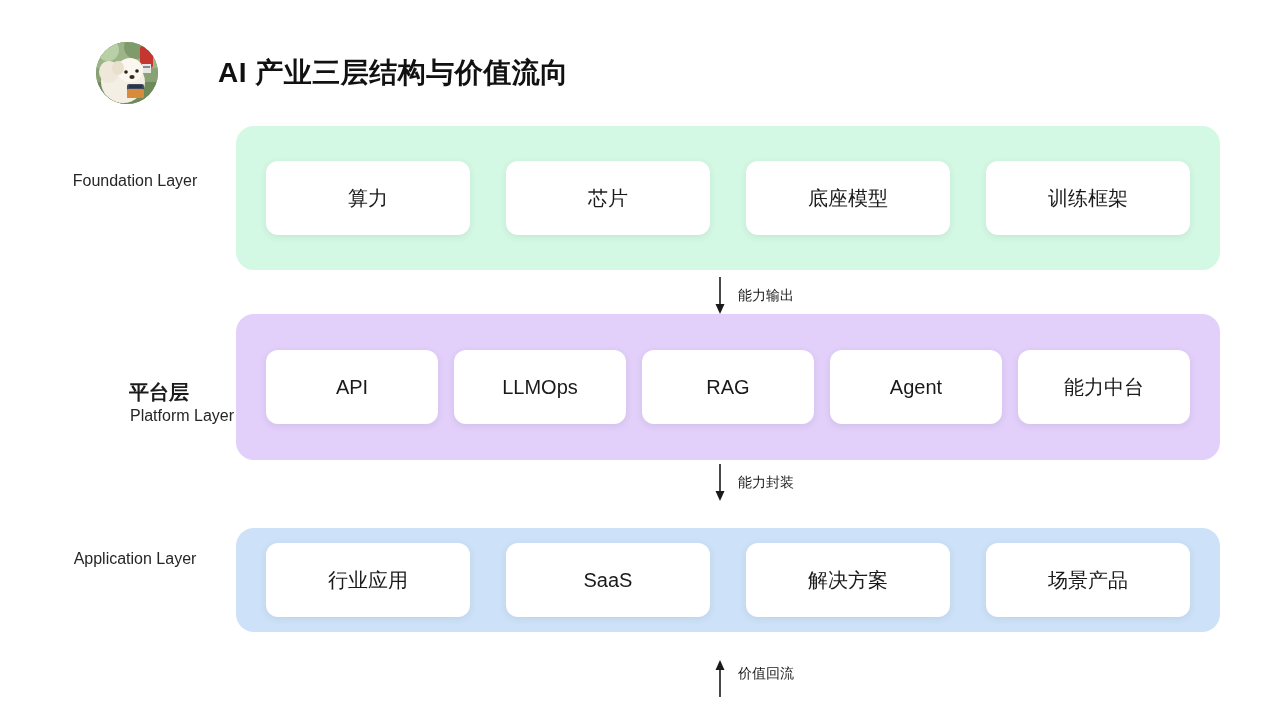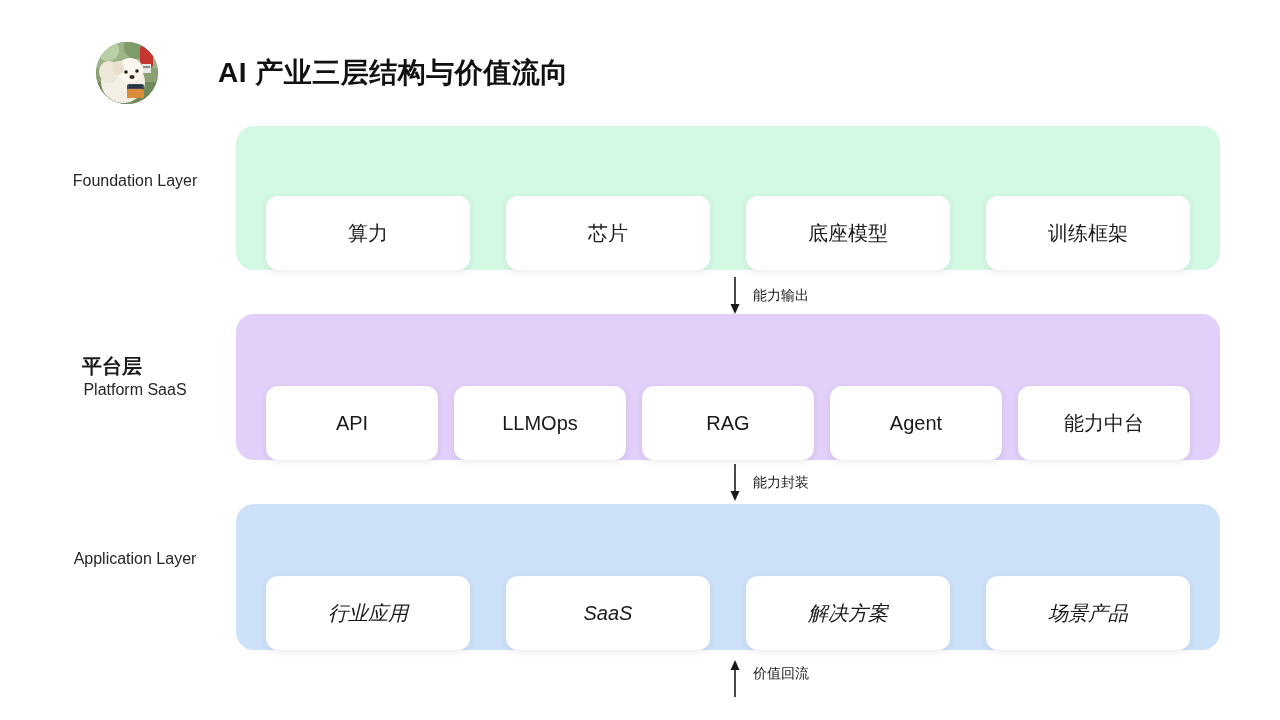--- a/index.html
+++ b/index.html
@@ -67,21 +67,21 @@
     padding-left: 46px;
   }
 
   .band {
     position: absolute;
     left: 236px;
     width: 984px;
     border-radius: 18px;
     box-sizing: border-box;
     display: flex;
-    align-items: flex-end;
+    align-items: center;
   }
   .band-inner {
     display: flex;
     width: 100%;
     padding: 0 30px;
     box-sizing: border-box;
     gap: 36px;
     justify-content: space-between;
   }
   .card {
@@ -98,30 +98,29 @@
   .card-label {
     font-size: 20px;
     color: #1a1a1a;
     line-height: 1;
     white-space: nowrap;
   }
 
   
   .band.h1 { top: 126px; height: 144px; }
   .band.h2 { top: 314px; height: 146px; }
-  .band.h3 { top: 504px; height: 146px; font-style: italic; }
+  .band.h3 { top: 528px; height: 104px; }
   .band.h1 .card, .band.h2 .card, .band.h3 .card { height: 74px; }
 
   
   .connector {
     position: absolute;
     left: 0;
     width: 1048px;
     height: 44px;
-    margin-left: 15px;
   }
   .connector .arrow-wrap {
     position: absolute;
     left: 706px;
     top: 0;
     width: 28px;
     height: 44px;
   }
   .connector .arrow-wrap svg { display: block; }
   .connector .conn-label {
@@ -192,23 +191,23 @@
 <div class="connector" style="top:275px;">
   <div class="arrow-wrap">
     <svg width="28" height="44" viewBox="0 0 28 44">
       <line x1="14" y1="2" x2="14" y2="32" stroke="#1a1a1a" stroke-width="1.6"></line>
       <polygon points="14,39 9.5,29 18.5,29" fill="#1a1a1a"></polygon>
     </svg>
   </div>
   <div class="conn-label">能力输出</div>
 </div>
 
-<div class="layer-label" style="top:354px;">
+<div class="layer-label" style="top:380px;margin-left:47px;">
   <span class="cn">平台层</span>
-  <span class="en">Platform SaaS</span>
+  <span class="en">Platform Layer</span>
 </div>
 <div class="band h2" style="background:#e2cffa;">
   <div class="band-inner" style="gap:16px;">
     <div class="card">
       <span class="card-label">API</span>
     </div>
     <div class="card">
       <span class="card-label">LLMOps</span>
     </div>
     <div class="card">

